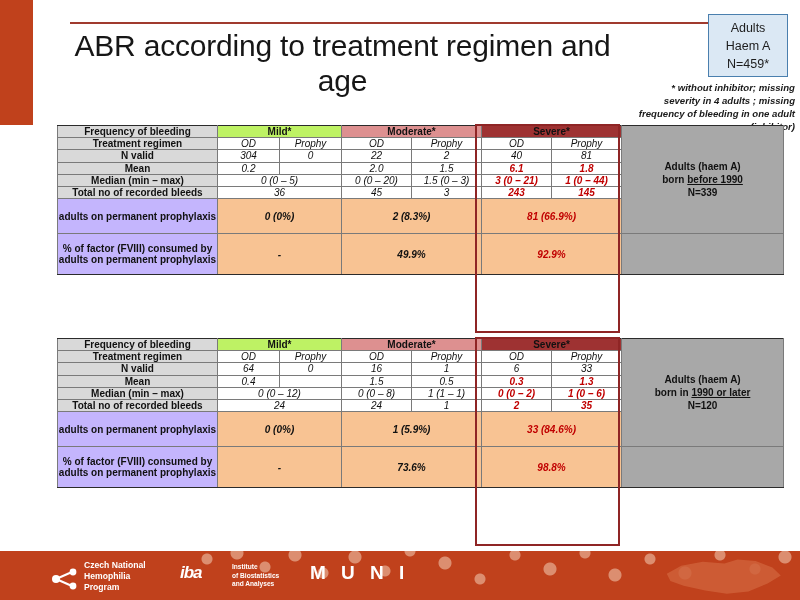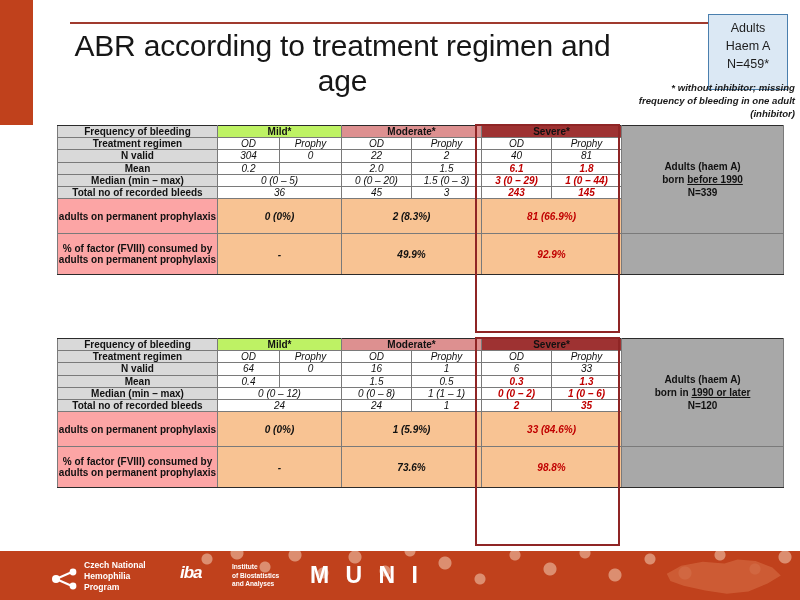--- a/index.html
+++ b/index.html
@@ -13,37 +13,37 @@
   .title{
     position:absolute;left:70px;top:28px;width:545px;
     text-align:center;font-size:30px;line-height:1.18;color:#161616;
     font-family:"Liberation Sans",sans-serif;font-weight:400;letter-spacing:-0.2px;
   }
   
   .callout{
     position:absolute;left:708px;top:14px;width:80px;
     background:#dbe8f4;border:1.4px solid #4a7fae;
     text-align:center;font-size:12.5px;line-height:1.45;color:#1d1d1d;
-    padding:4px 2px 16px;box-sizing:border-box;
+    padding:4px 2px 3px;box-sizing:border-box;
   }
   .footnote{
     position:absolute;left:610px;top:82px;width:185px;
     text-align:right;font-style:italic;font-weight:bold;font-size:9.6px;
     line-height:1.34;color:#1a1a1a;
   }
   .footnote .l2{display:block;}
   
   .tbl{position:absolute;border-collapse:collapse;table-layout:fixed;}
   .tbl td{
     border:0.8px solid #7a7a7a;padding:0;margin:0;
     font-size:10px;text-align:center;vertical-align:middle;color:#111;
     font-family:"Liberation Sans",sans-serif;
   }
   .lbl{background:#d9d9d9;font-weight:bold;font-size:9.6px;line-height:1.12;padding:1px 3px;}
-  .lbl-or{background:#fca5a5;font-weight:bold;font-size:9.6px;line-height:1.12;padding:1px 3px;}
+  .lbl-or{background:#c4b5fd;font-weight:bold;font-size:9.6px;line-height:1.12;padding:1px 3px;}
   .hd-mild{background:#bef264;font-weight:bold;font-size:13px;color:#111;}
   .hd-mod{background:#dd9090;font-weight:bold;font-size:13px;color:#111;}
   .hd-sev{background:#9e3232;font-weight:bold;font-size:13px;color:#ffffff;}
   .reg{font-style:italic;font-size:10px;background:#fff;}
   .val{font-style:italic;font-size:10px;background:#fff;}
   .val.red{color:#c00000;font-weight:bold;margin-top:41px;}
   .orng{background:#f8c393;font-style:italic;font-weight:bold;font-size:12px;}
   .orng.red{color:#c00000;}
   .dashL{border-left:1px dashed #333 !important;}
   .thickTop{border-top:1.6px solid #2b2b2b !important;}
@@ -84,37 +84,38 @@
   .cz-map{position:absolute;right:18px;top:6px;width:120px;height:40px;
     background:#cf6038;opacity:.85;
     clip-path:polygon(4% 42%,16% 22%,34% 12%,52% 16%,63% 6%,78% 10%,92% 26%,99% 46%,88% 66%,72% 86%,54% 92%,36% 84%,18% 72%,7% 60%);}
   .logo{position:absolute;top:11px;color:#fff;}
   .logo-cnhp{left:52px;width:170px;}
   .logo-cnhp .mol{position:absolute;left:0;top:6px;width:26px;height:22px;}
   .logo-cnhp .txt{position:absolute;left:32px;top:-2px;font-size:8.6px;font-weight:bold;line-height:1.28;}
   .logo-iba{left:180px;width:185px;}
   .logo-iba .mark{position:absolute;left:0;top:1px;font-size:17px;font-weight:bold;font-style:italic;letter-spacing:-1px;}
   .logo-iba .sub{position:absolute;left:52px;top:1px;font-size:6.6px;font-weight:bold;line-height:1.3;}
-  .logo-muni{left:310px;font-size:23px;font-weight:bold;letter-spacing:5px;top:11px;}
+  .logo-muni{left:310px;font-size:19px;font-weight:bold;letter-spacing:5px;top:11px;}
 </style>
 </head>
 <body>
 
 <div class="left-block"></div>
 <div class="title-rule"></div>
 <div class="title">ABR according to treatment regimen and age</div>
 
 <div class="callout">
   <div>Adults</div>
   <div>Haem A</div>
   <div>N=459*</div>
 </div>
 
 <div class="footnote">
   <span class="l2">* without inhibitor; missing</span>
+  <span class="l2">severity in 4 adults ; missing</span>
   <span class="l2">frequency of bleeding in one adult</span>
   <span class="l2">(inhibitor)</span>
 </div>
 
 <table class="tbl" style="left:57px;top:125px;width:726px;">
   <colgroup>
     <col style="width:160px">
       <col style="width:62px">
       <col style="width:62px">
     <col style="width:70px">
@@ -160,21 +161,21 @@
     <td class="val dashL">2.0</td>
     <td class="val">1.5</td>
     <td class="val red">6.1</td>
     <td class="val red">1.8</td>
   </tr>
   <tr>
     <td class="lbl">Median (min – max)</td>
     <td class="val" colspan="2">0 (0 – 5)</td>
     <td class="val dashL">0 (0 – 20)</td>
     <td class="val">1.5 (0 – 3)</td>
-    <td class="val red">3 (0 – 29)</td>
+    <td class="val red">3 (0 – 21)</td>
     <td class="val red">1 (0 – 44)</td>
   </tr>
   <tr>
     <td class="lbl">Total no of recorded bleeds</td>
     <td class="val" colspan="2">36</td>
     <td class="val dashL">45</td>
     <td class="val">3</td>
     <td class="val red">243</td>
     <td class="val red">145</td>
   </tr>

